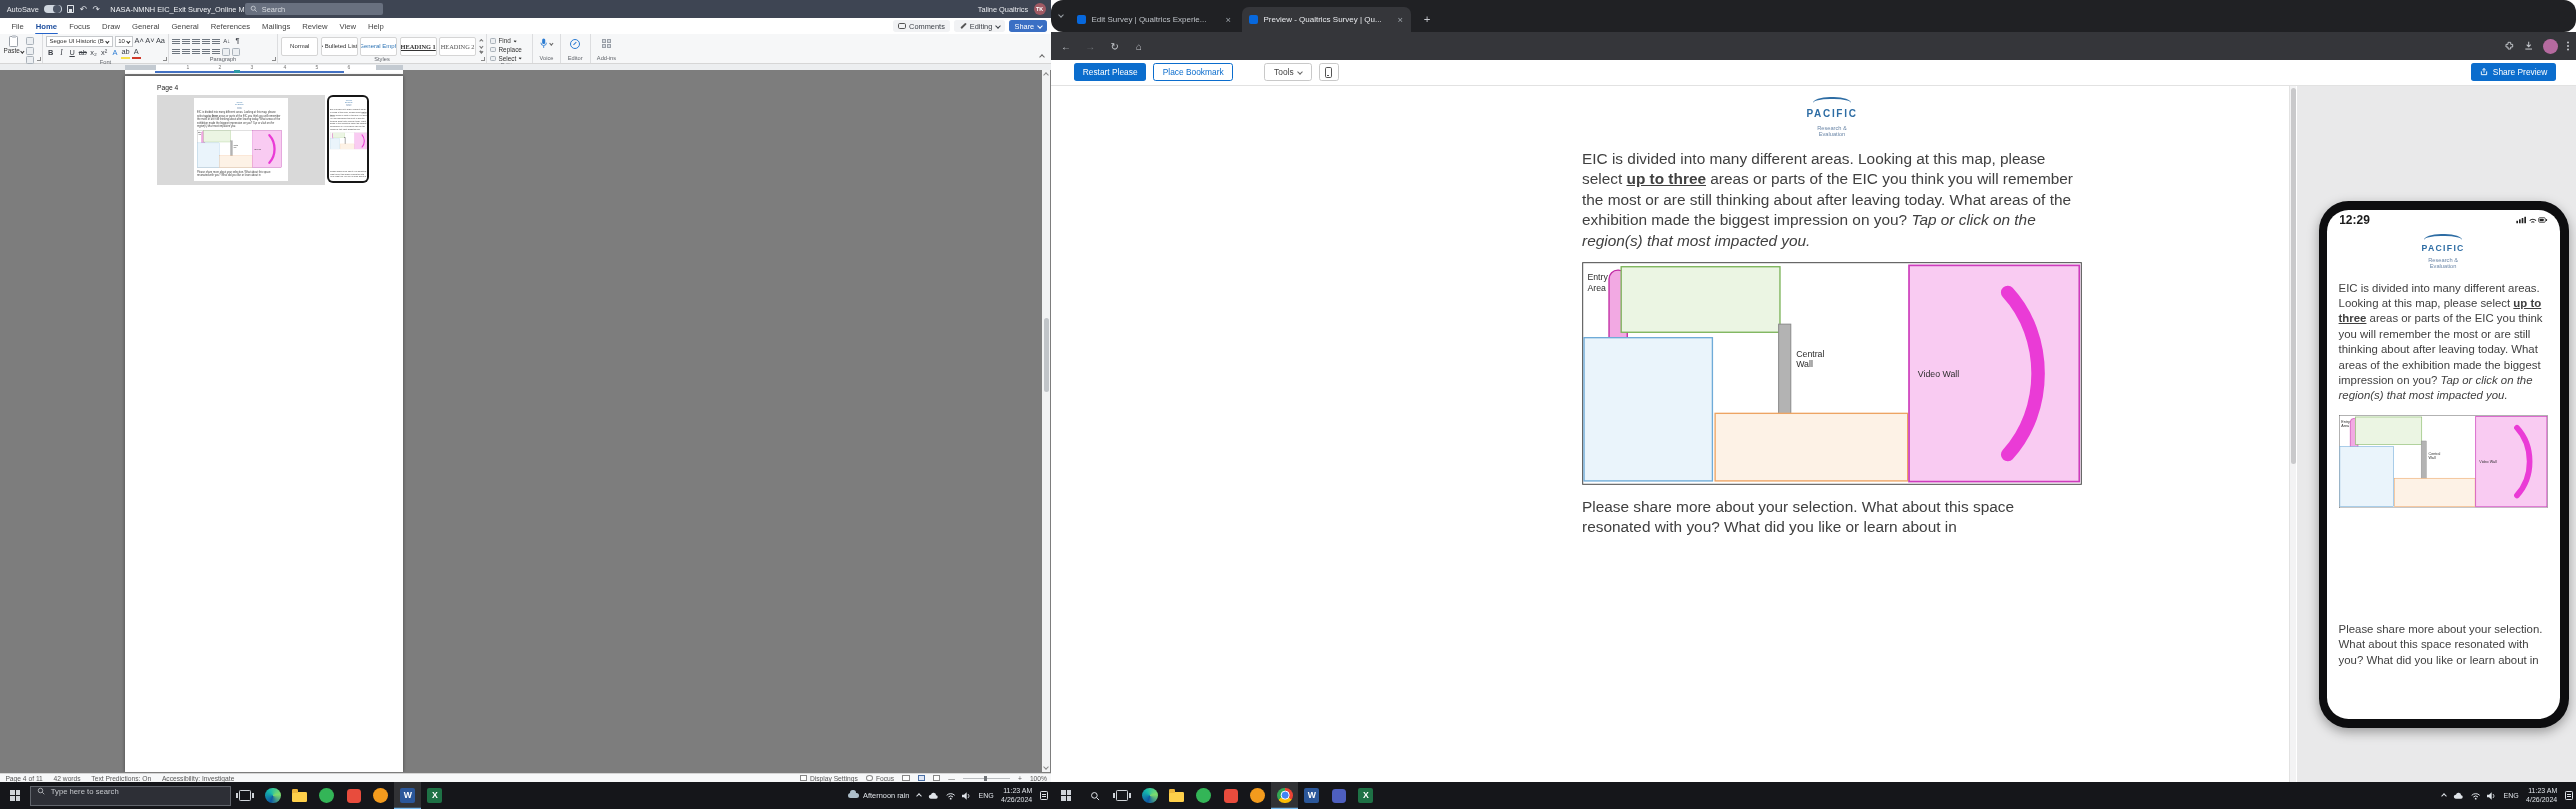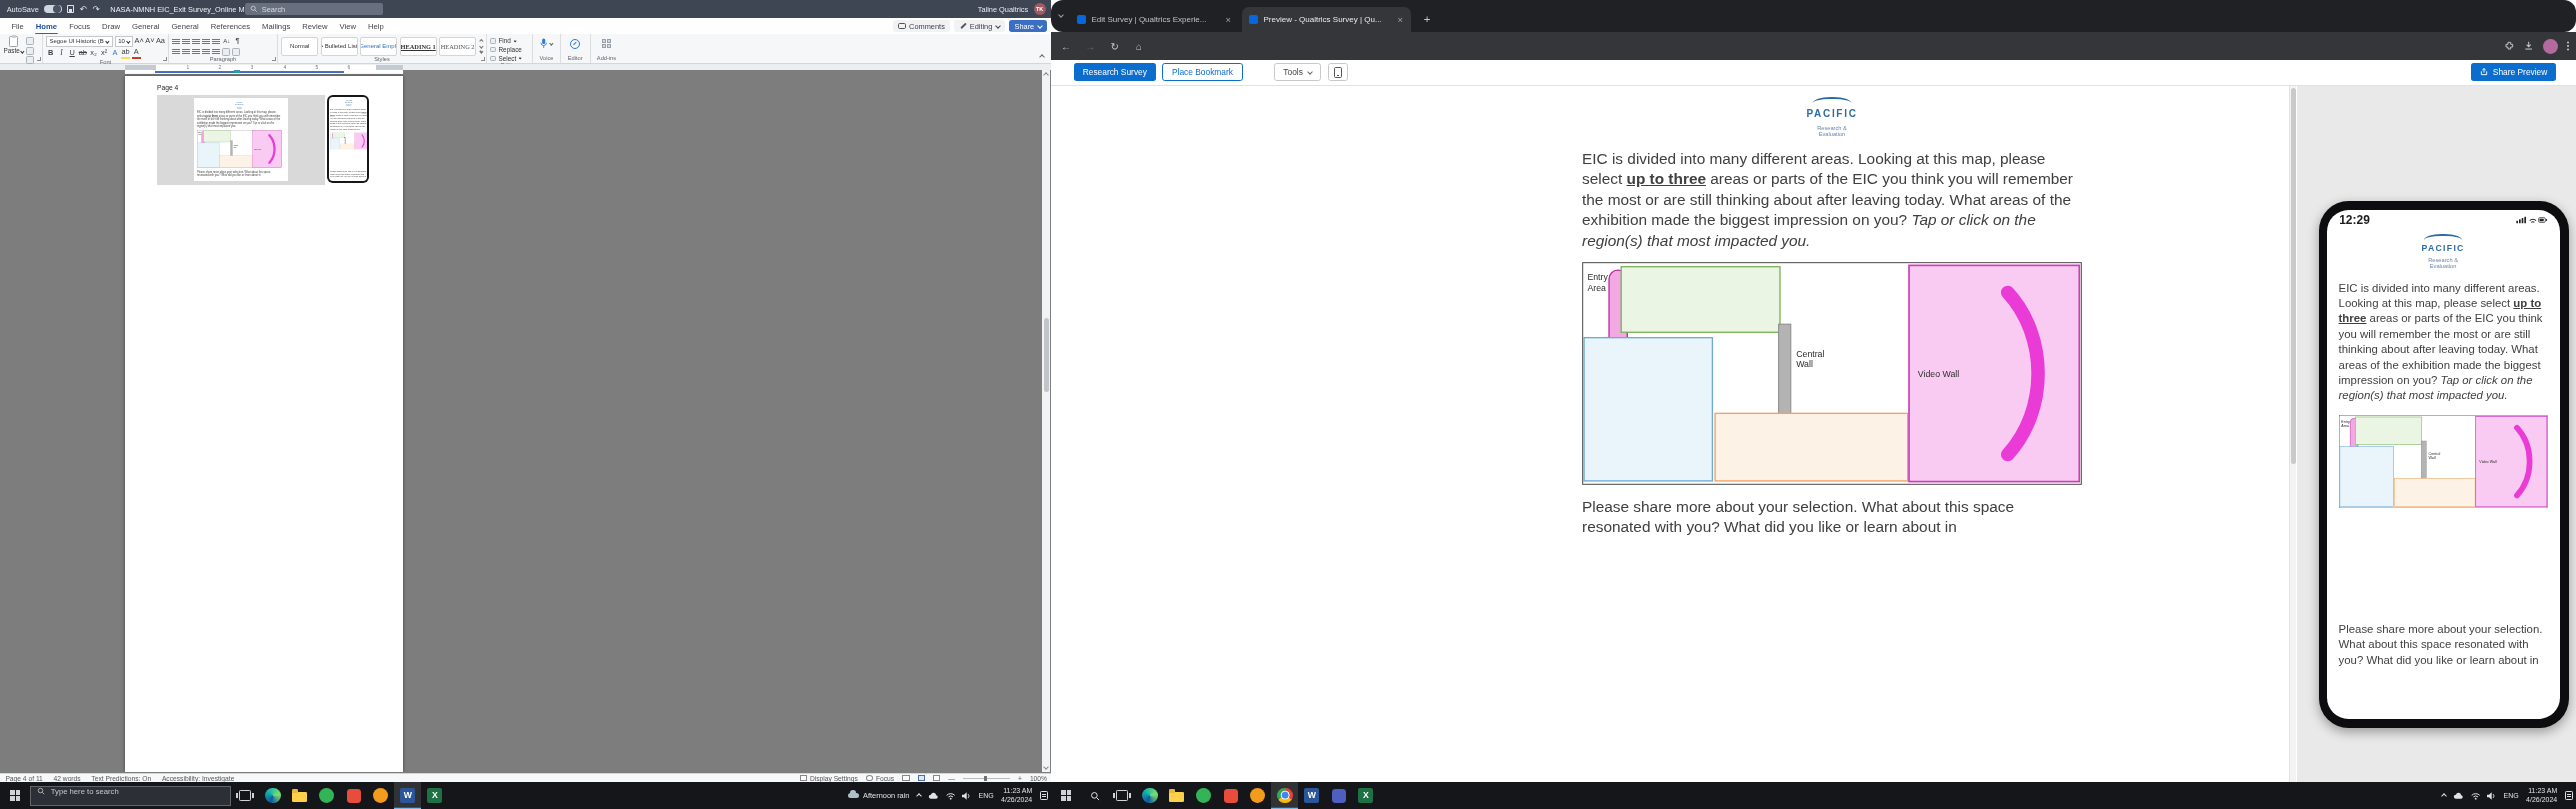--- a/index.html
+++ b/index.html
@@ -622,21 +622,21 @@
       <svg width="9.4" height="9.4" viewBox="0 0 14 14">
           <path d="M7 1 v7 M4 5.5 L7 8.5 L10 5.5" fill="none" stroke="#c6c9ce" stroke-width="1.5"></path>
           <line x1="2" y1="12" x2="12" y2="12" stroke="#c6c9ce" stroke-width="1.5"></line>
         </svg>
       <span class="cr-avatar"></span>
       <span class="dots3"></span>
     </div>
   </div>
 
   <div id="preview-toolbar">
-    <span class="btn primary" style="margin-left:23px">Research Survey</span>
+    <span class="btn primary" style="margin-left:23px">Restart Please</span>
     <span class="btn outline" style="margin-left:6.7px">Place Bookmark</span>
     <span class="btn plain" style="margin-left:31px">
         <span>Tools</span>
         <i class="cv" style="color:#666"></i>
       </span>
     <span id="btn-mobile">
         <span class="ico-phone"></span>
       </span>
     <span class="btn primary" id="share-preview">
       <svg width="8" height="8" viewBox="0 0 12 12">

